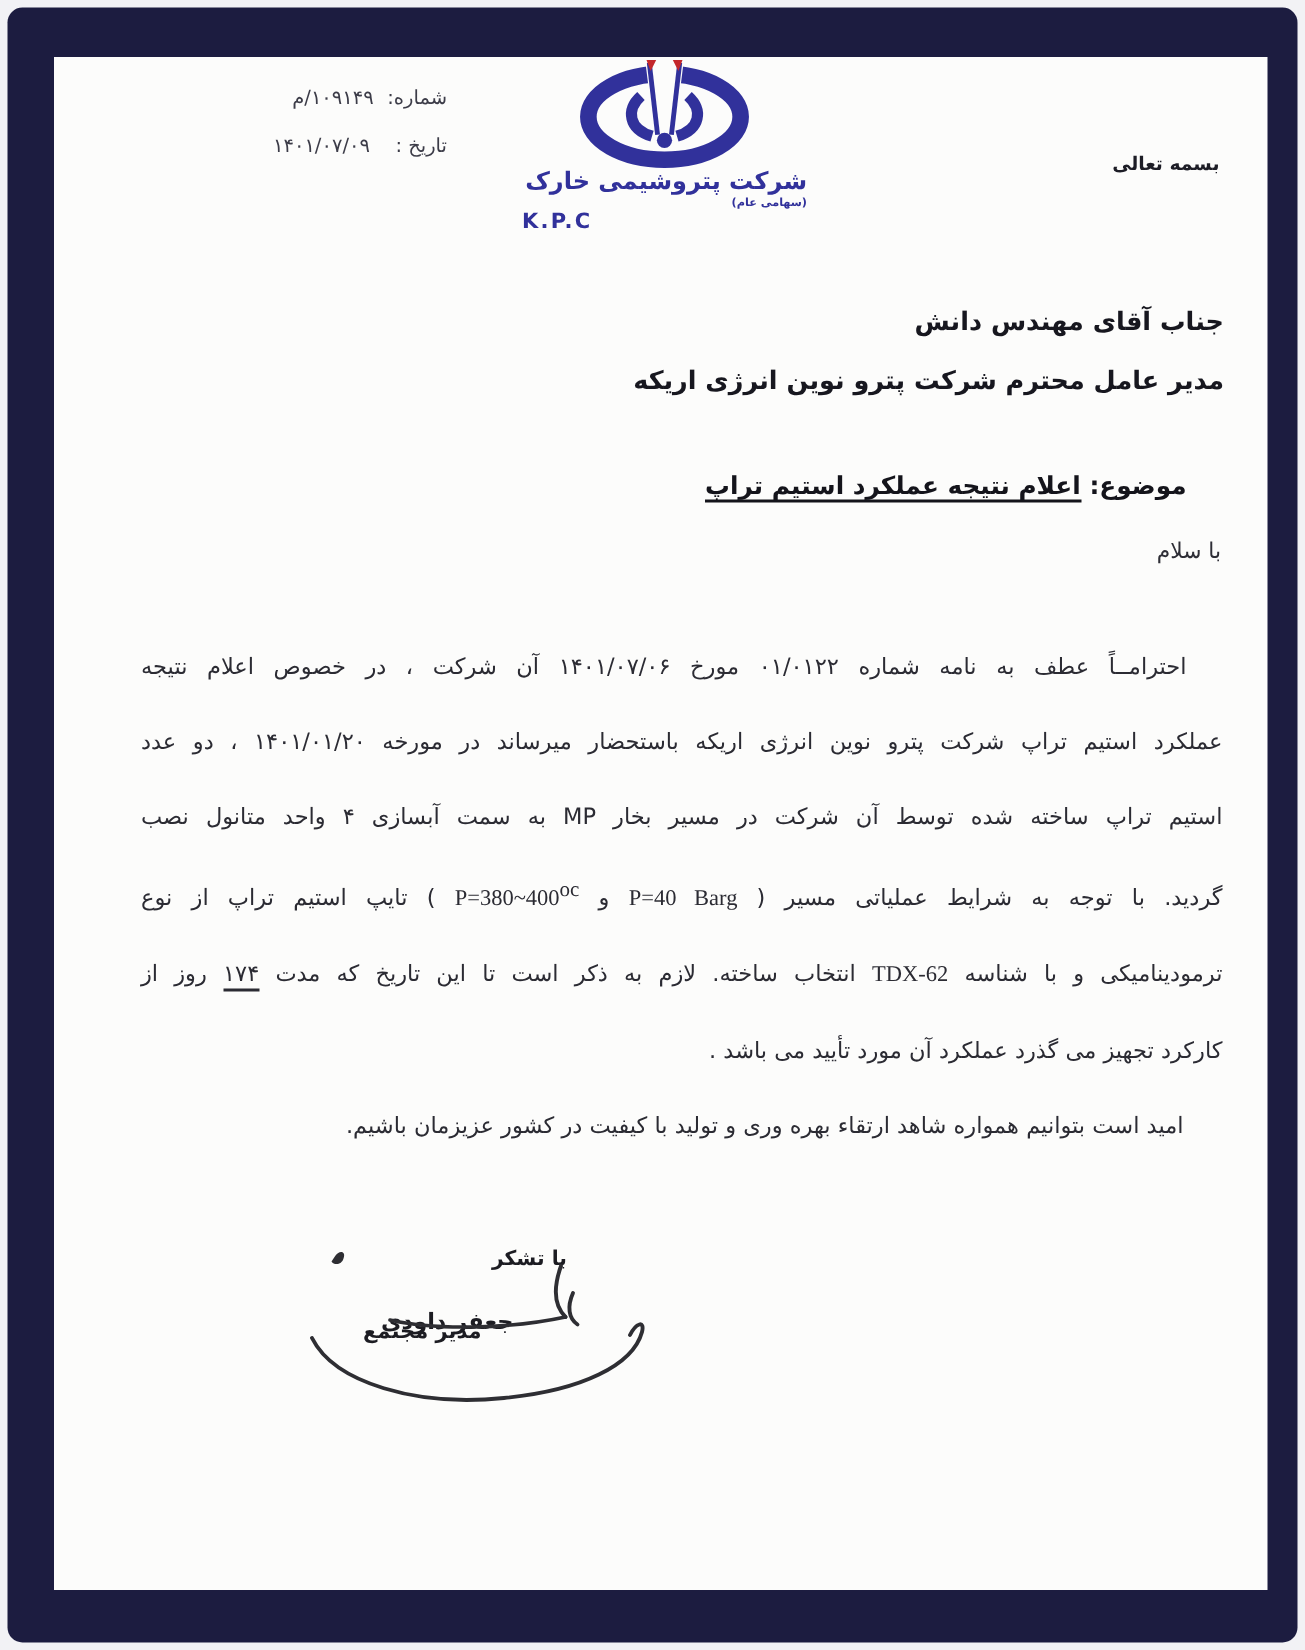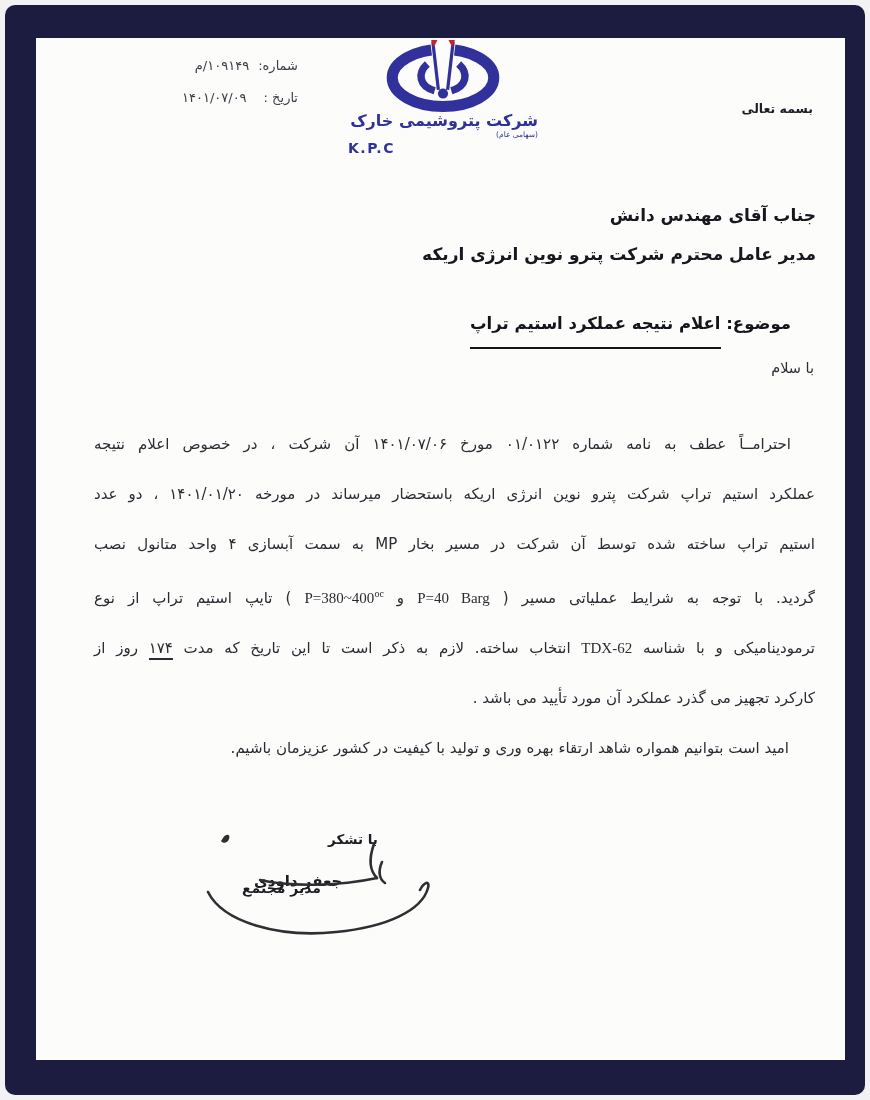--- a/index.html
+++ b/index.html
@@ -18,40 +18,40 @@
   
   .meta{position:absolute;left:92px;top:20px;width:170px;direction:rtl;font-size:13px;color:#3c3c48;}
   .meta-row{display:flex;gap:9px;margin-bottom:17px;align-items:baseline;}
   .meta-row .val{letter-spacing:.5px;}
   .meta-row.date .val{margin-right:8px;}
 
   
   .logo-block{position:absolute;top:0;left:312px;width:190px;color:var(--logo-indigo);}
   .emblem{width:122px;height:72px;display:block;margin:2px auto 0;}
   .company-name{font-size:16px;font-weight:bold;line-height:18px;direction:rtl;}
-  .company-type{font-size:7.5px;font-weight:normal;line-height:9px;direction:rtl;}
+  .company-type{font-size:7.5px;font-weight:bold;line-height:9px;direction:rtl;}
   .company-abbr{font-size:14px;font-weight:bold;letter-spacing:1.5px;line-height:18px;}
 
   .bismillah{position:absolute;top:63px;right:32px;direction:rtl;font-weight:bold;font-size:12.5px;color:#1d1d26;}
 
   .recipient{position:absolute;top:158px;right:29px;direction:rtl;text-align:right;font-weight:bold;
              font-size:17px;color:#17171f;line-height:39px;}
 
   .subject{position:absolute;top:276px;right:54px;direction:rtl;font-weight:bold;font-size:16.5px;color:#14141b;}
-  .subject .subject-text{border-bottom:2px solid #14141b;padding-bottom:14px;}
+  .subject .subject-text{border-bottom:2px solid #14141b;padding-bottom:0;}
 
   .salutation{position:absolute;top:322px;right:31px;direction:rtl;font-size:14.5px;color:#2e2e36;}
 
   .body-text{position:absolute;top:381px;left:58px;right:30px;direction:rtl;font-size:15px;color:var(--ink);}
   .bline{line-height:50px;text-align:justify;text-align-last:justify;}
   .bline.first{text-indent:24px;}
   .bline.short{text-align:center;text-align-last:right;}
   .closing{line-height:50px;text-indent:26px;text-align:right;direction:rtl;}
   .latin{direction:ltr;unicode-bidi:embed;font-family:"Liberation Serif","DejaVu Serif",serif;}
-  .bline sup{font-size:10px;}
+  .bline sup{font-size:14px;}
   .days-underline{border-bottom:2px solid var(--ink);padding-bottom:1px;}
 
   
   .signature{position:absolute;left:160px;top:780px;width:280px;height:150px;color:#1c1c22;}
   .sig-thanks{position:absolute;left:114px;top:13px;font-weight:bold;font-size:13.5px;direction:rtl;margin-left:18px;}
   .sig-name{position:absolute;left:58px;top:54px;font-weight:bold;font-size:15px;direction:rtl;}
   .sig-title{position:absolute;left:46px;top:62px;font-weight:bold;font-size:14px;direction:rtl;text-align:right;}
   .sig-ink{position:absolute;inset:0;pointer-events:none;}
 </style>
 </head>

